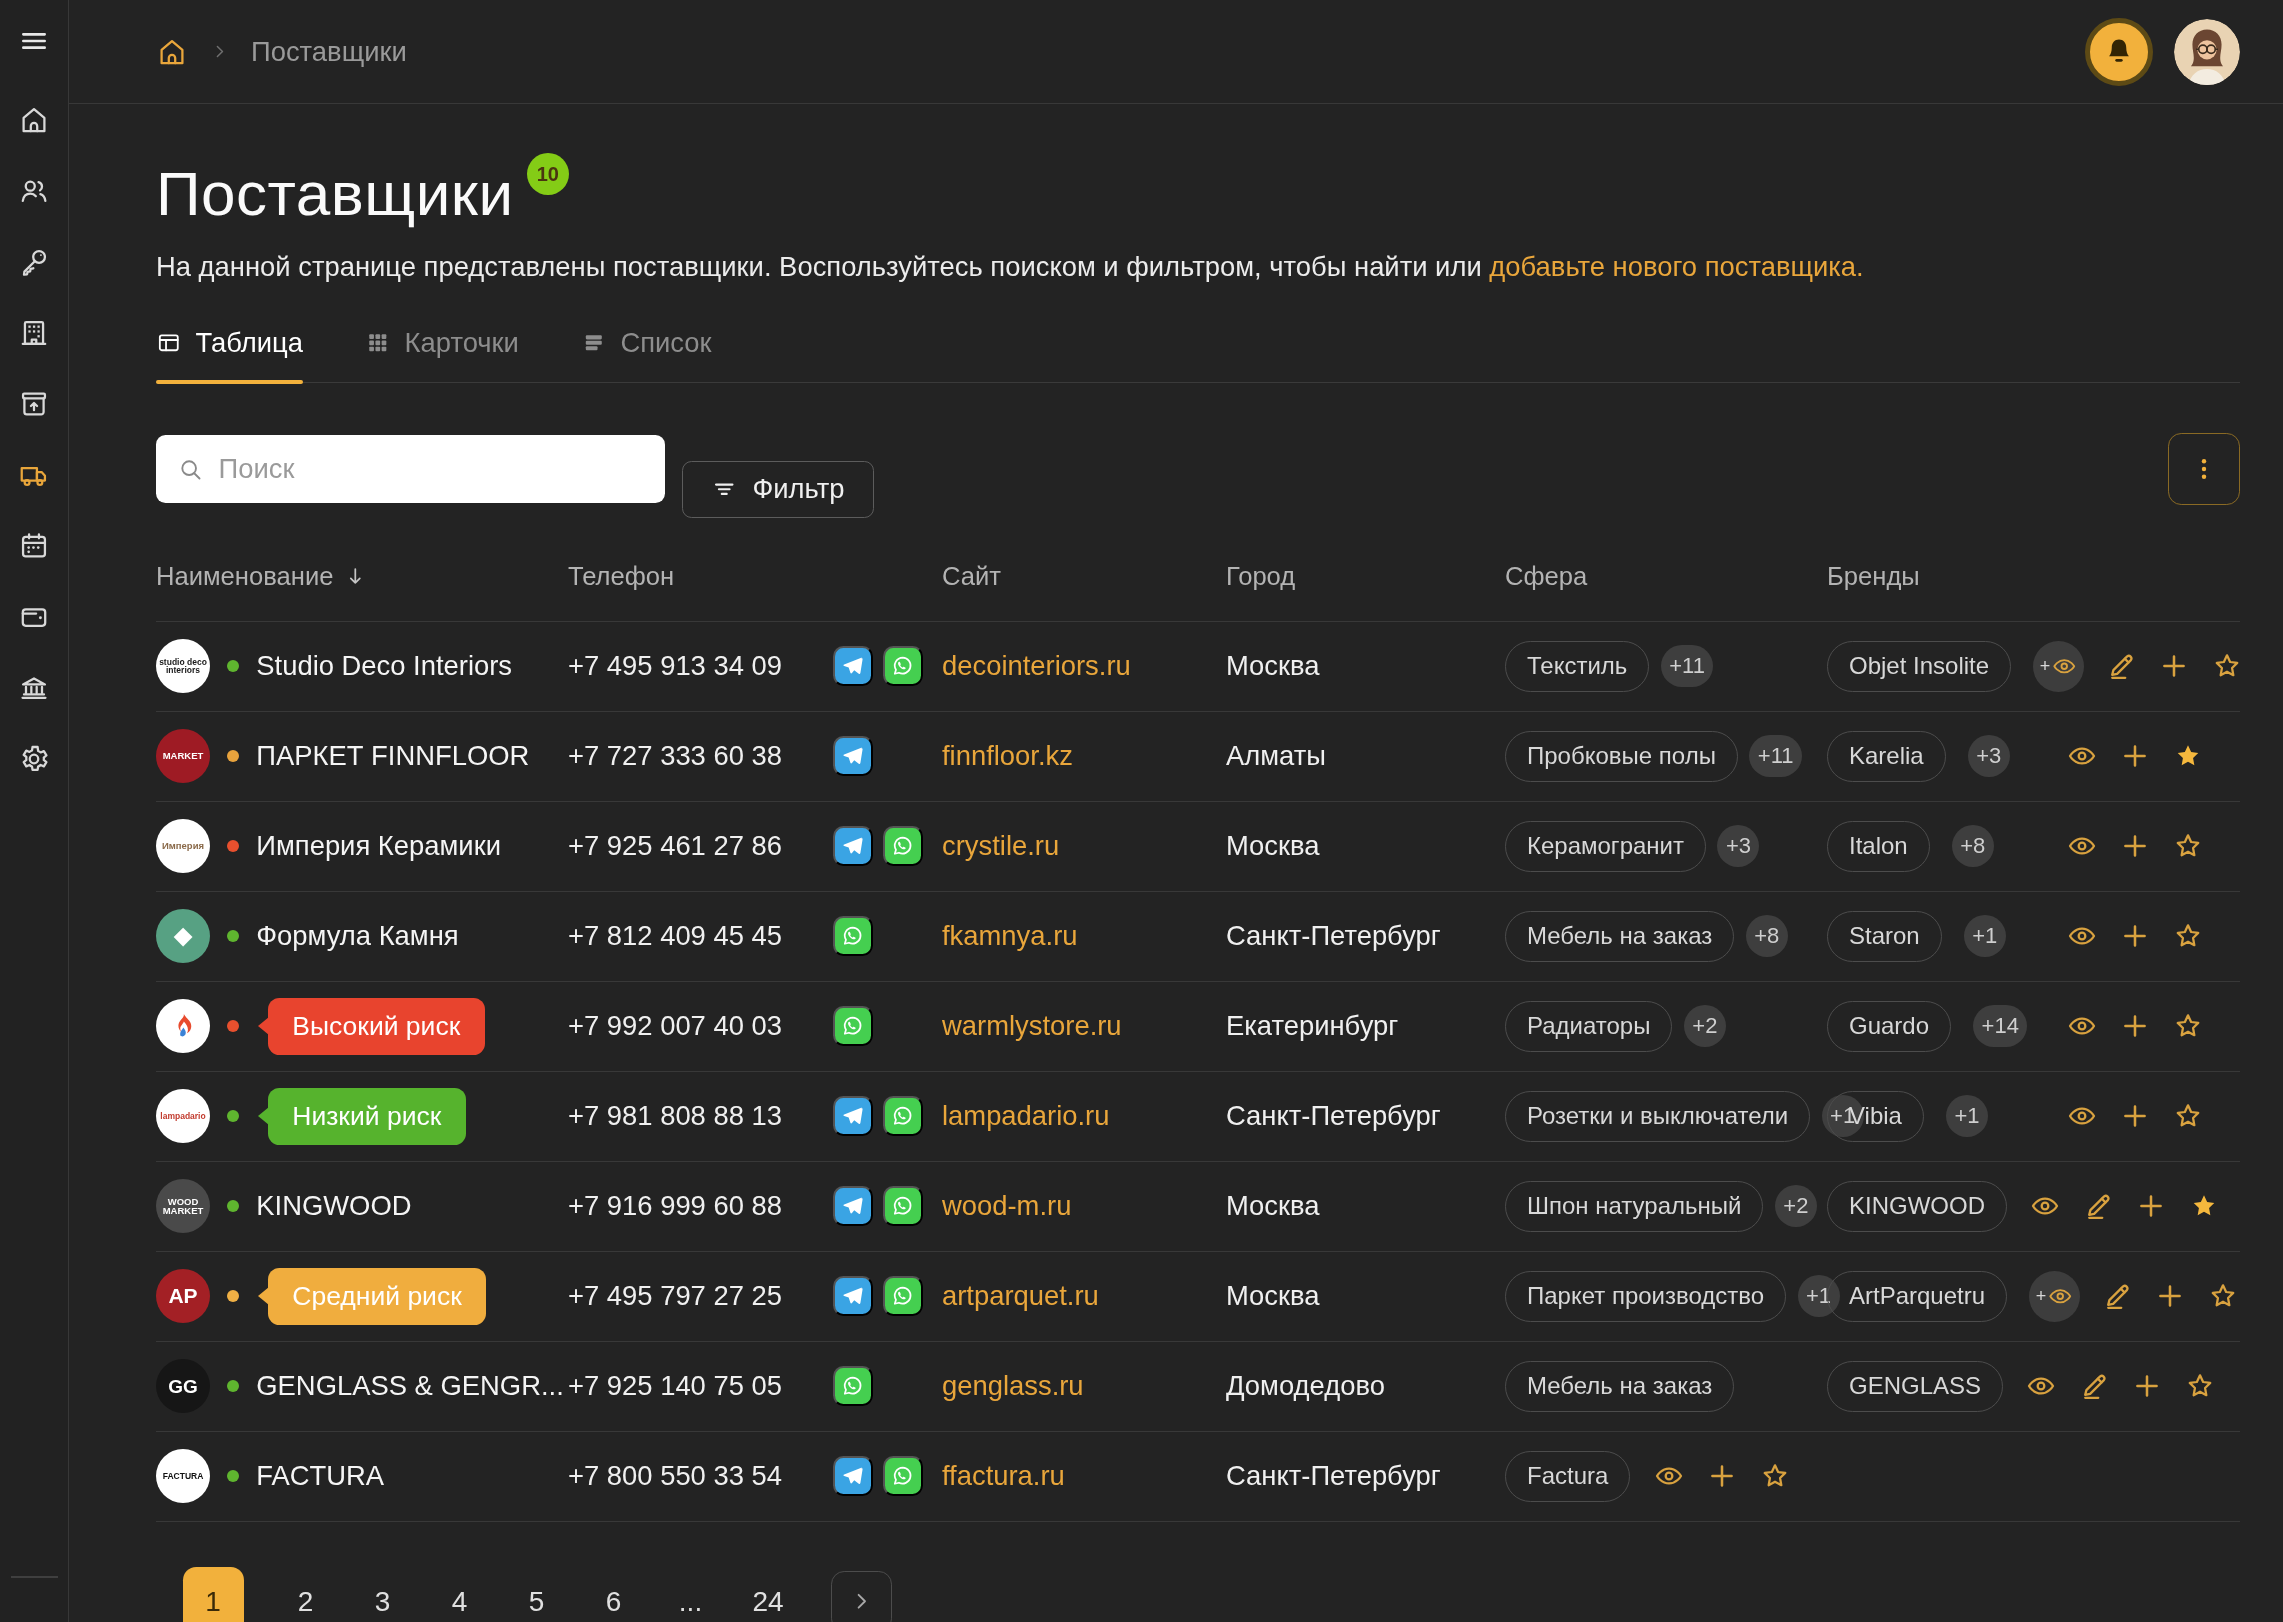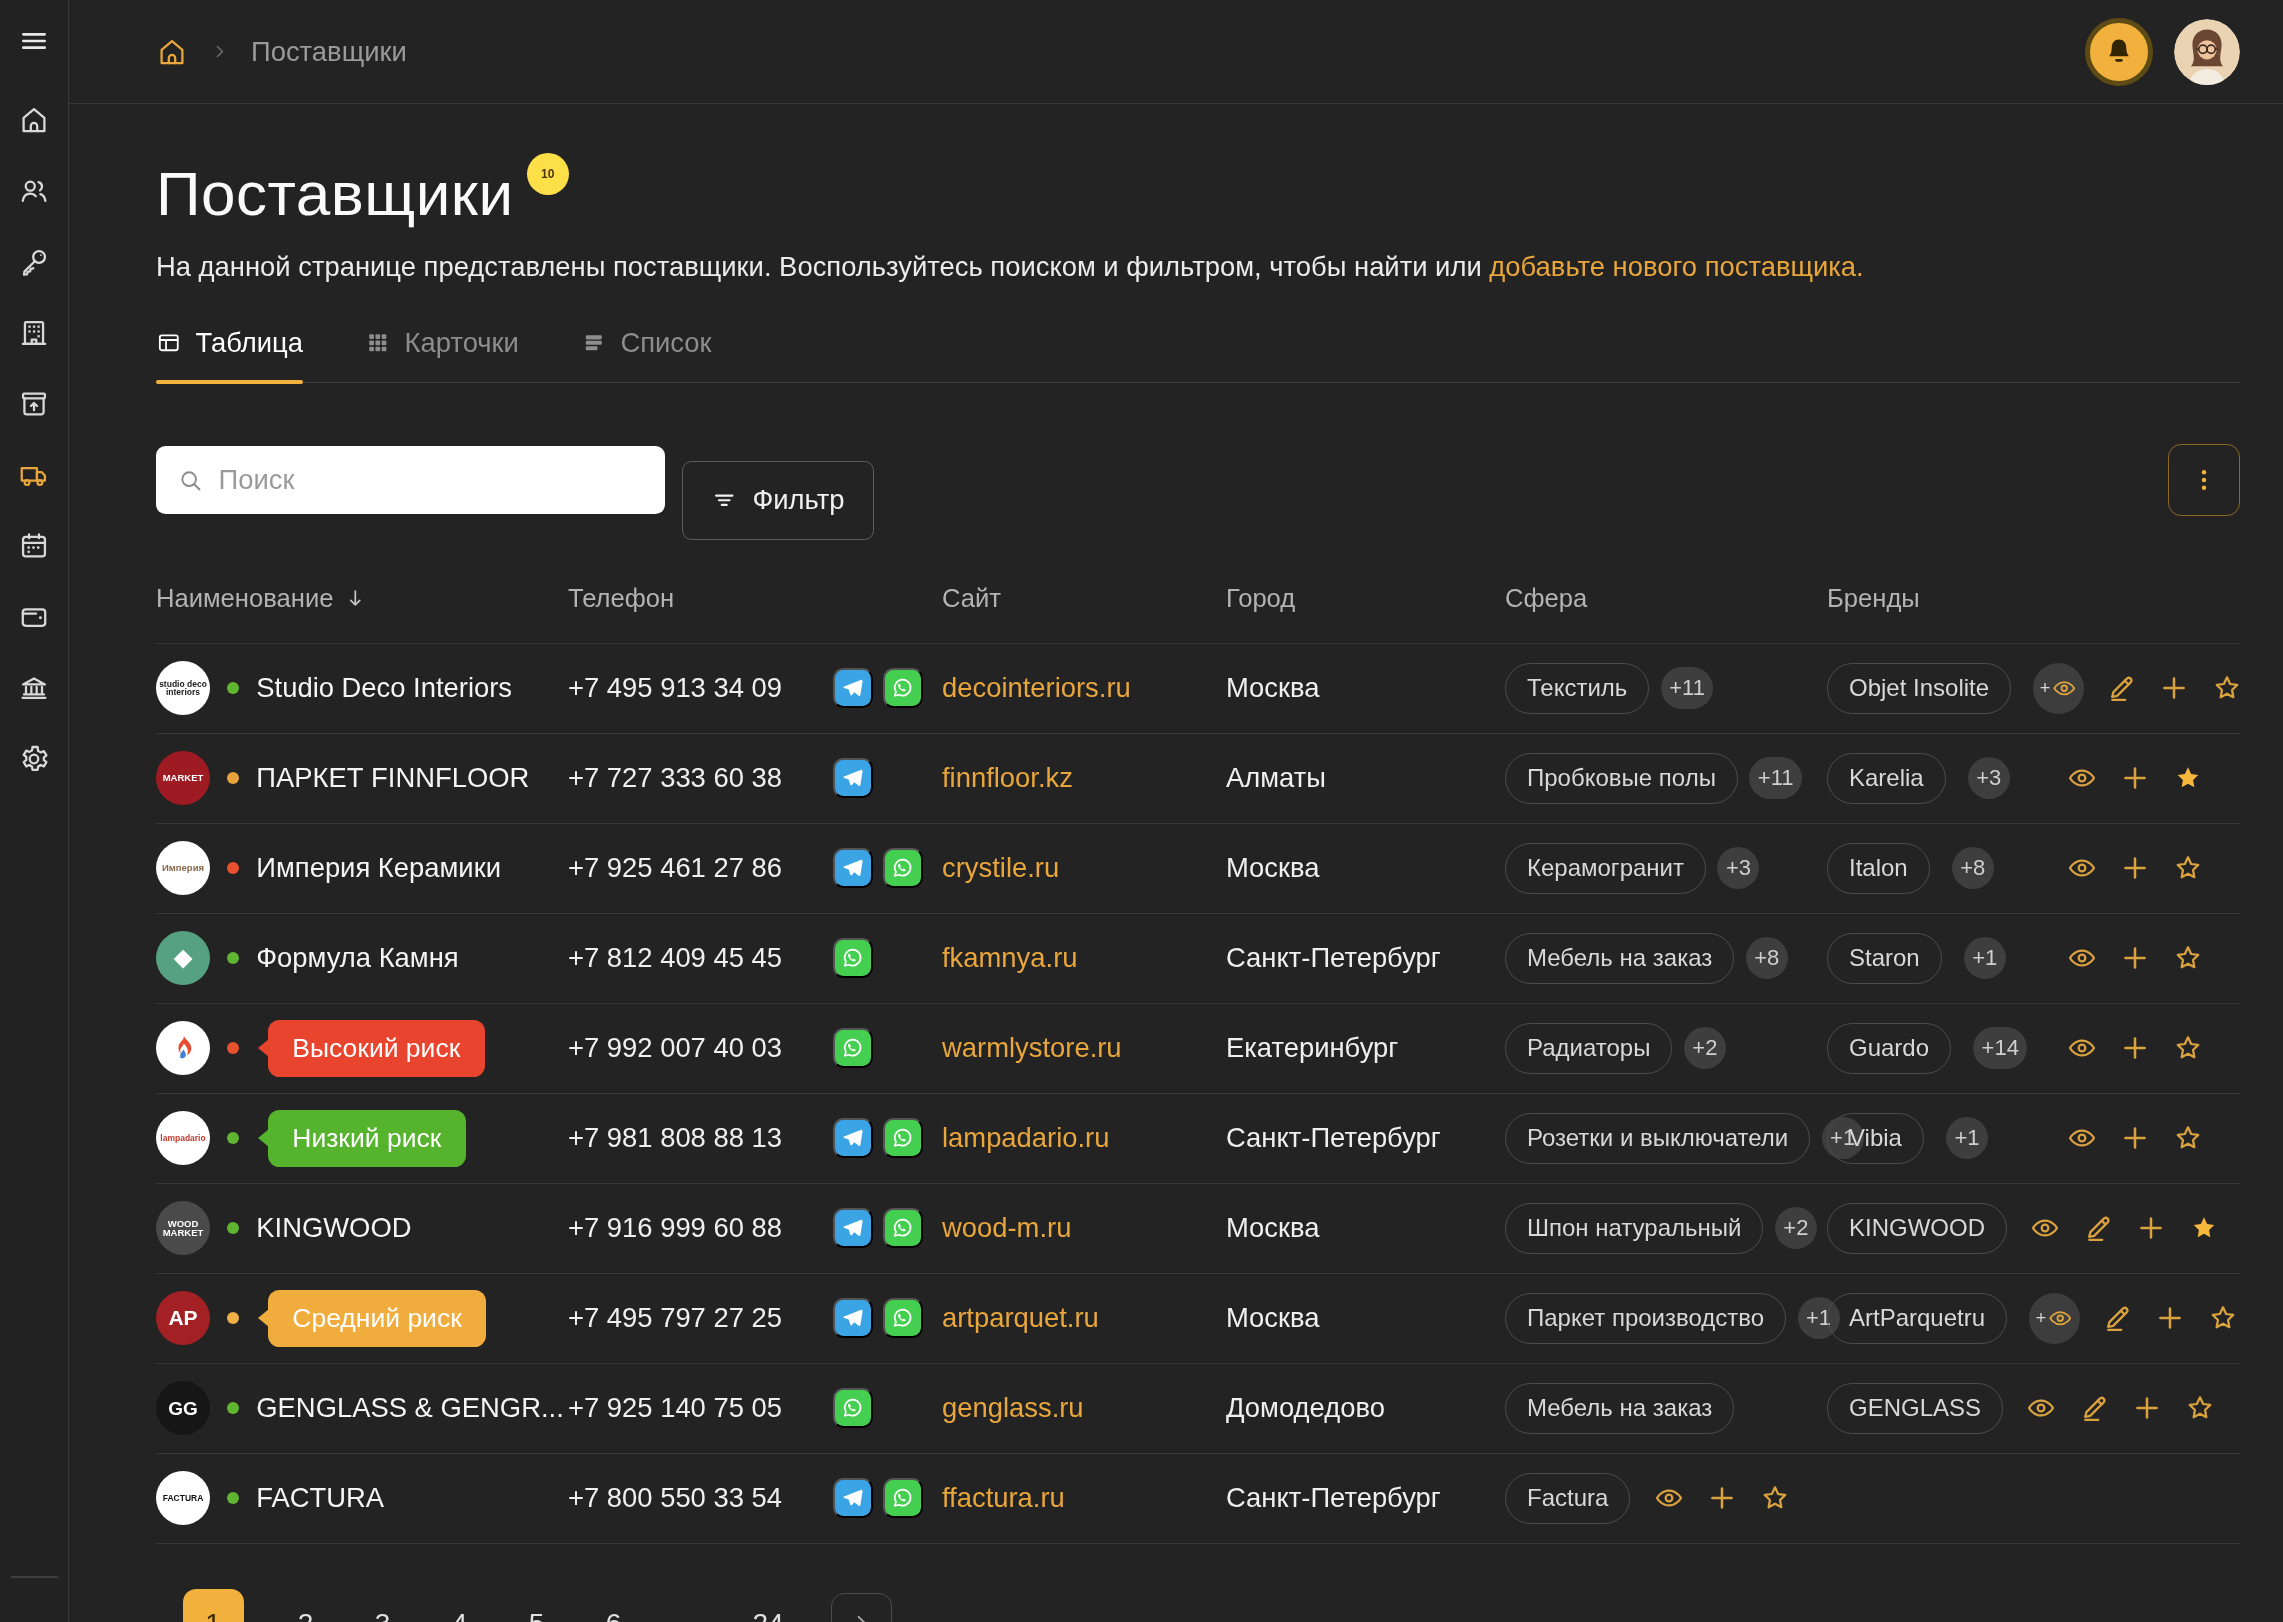--- a/index.html
+++ b/index.html
@@ -29,21 +29,21 @@
   .bell-btn { width:68px; height:68px; border-radius:50%; background:#f2b13c; border:5.7px solid #5d4a15;
               display:flex; align-items:center; justify-content:center; color:#332504; cursor:pointer; }
   .bell-btn svg { width:34px; height:34px; }
   .avatar { width:66px; height:66px; border-radius:50%; overflow:hidden; cursor:pointer; }
 
   
   .content { padding:57px 44px 0 87px; flex:1; display:flex; flex-direction:column; }
   .title-row { display:flex; align-items:flex-start; }
   .page-title { font-size:62px; font-weight:500; letter-spacing:0.5px; color:#fafafa; line-height:1.05; }
   .count-badge { margin-left:13.2px; margin-top:-7.6px; min-width:42px; height:42px; border-radius:50%;
-                 background:#fde047; color:#4a3510; font-size:12px; font-weight:700;
+                 background:#84cc16; color:#4a3510; font-size:20px; font-weight:700;
                  display:flex; align-items:center; justify-content:center; }
   .subtitle { margin-top:24.6px; font-size:27.4px; color:#ececec; }
   .subtitle .link { color:#e9a63b; cursor:pointer; }
 
   
   .tabs { margin-top:44px; display:flex; gap:62px; border-bottom:0.9px solid #3a3a3a; }
   .tab { display:flex; align-items:center; gap:14px; padding-bottom:23px; font-size:27.4px; color:#8d8d8d;
          position:relative; cursor:pointer; background:none; border:none; font-family:inherit; }
   .tab .ticon { width:25.6px; height:25.6px; }
   .tab.active { color:#ffffff; }
@@ -51,21 +51,21 @@
                        background:#f2b13c; border-radius:1.9px; }
 
   
   .controls { margin-top:38px; display:flex; align-items:center; gap:17px; }
   .search { width:509px; height:68px; background:#ffffff; border-radius:9.5px; display:flex; align-items:center;
             padding:0 21px; gap:15px; }
   .search .sicon { width:26.5px; height:26.5px; color:#8a8a8a; flex-shrink:0; }
   .search input { flex:1; border:none; outline:none; background:transparent; font-size:27.4px; color:#333;
                   font-family:inherit; }
   .search input::placeholder { color:#9a9a9a; }
-  .filter-btn { height:79px; padding:0 28px; border:0.9px solid #5c5c5c; border-radius:9.5px; background:transparent;
+  .filter-btn { height:57px; padding:0 28px; border:0.9px solid #5c5c5c; border-radius:9.5px; background:transparent;
                 color:#f0f0f0; font-size:27.4px; display:flex; align-items:center; gap:15px; cursor:pointer;
                 font-family:inherit;margin-top:40px; }
   .filter-btn .ficon { width:26.5px; height:26.5px; }
   .spacer { flex:1; }
   .add-btn { height:72px; padding:0 34px; background:#f2b13c; border:none; border-radius:11.4px; color:#2e2307;
              font-size:28px; font-weight:500; display:flex; align-items:center; gap:17px; cursor:pointer;
              font-family:inherit; }
   .add-btn .picon { width:30px; height:30px; }
   .kebab-btn { width:72px; height:72px; border-radius:13.2px; border:0.9px solid #8a6a24; background:transparent;
                color:#f2b13c; display:flex; align-items:center; justify-content:center; cursor:pointer; }

